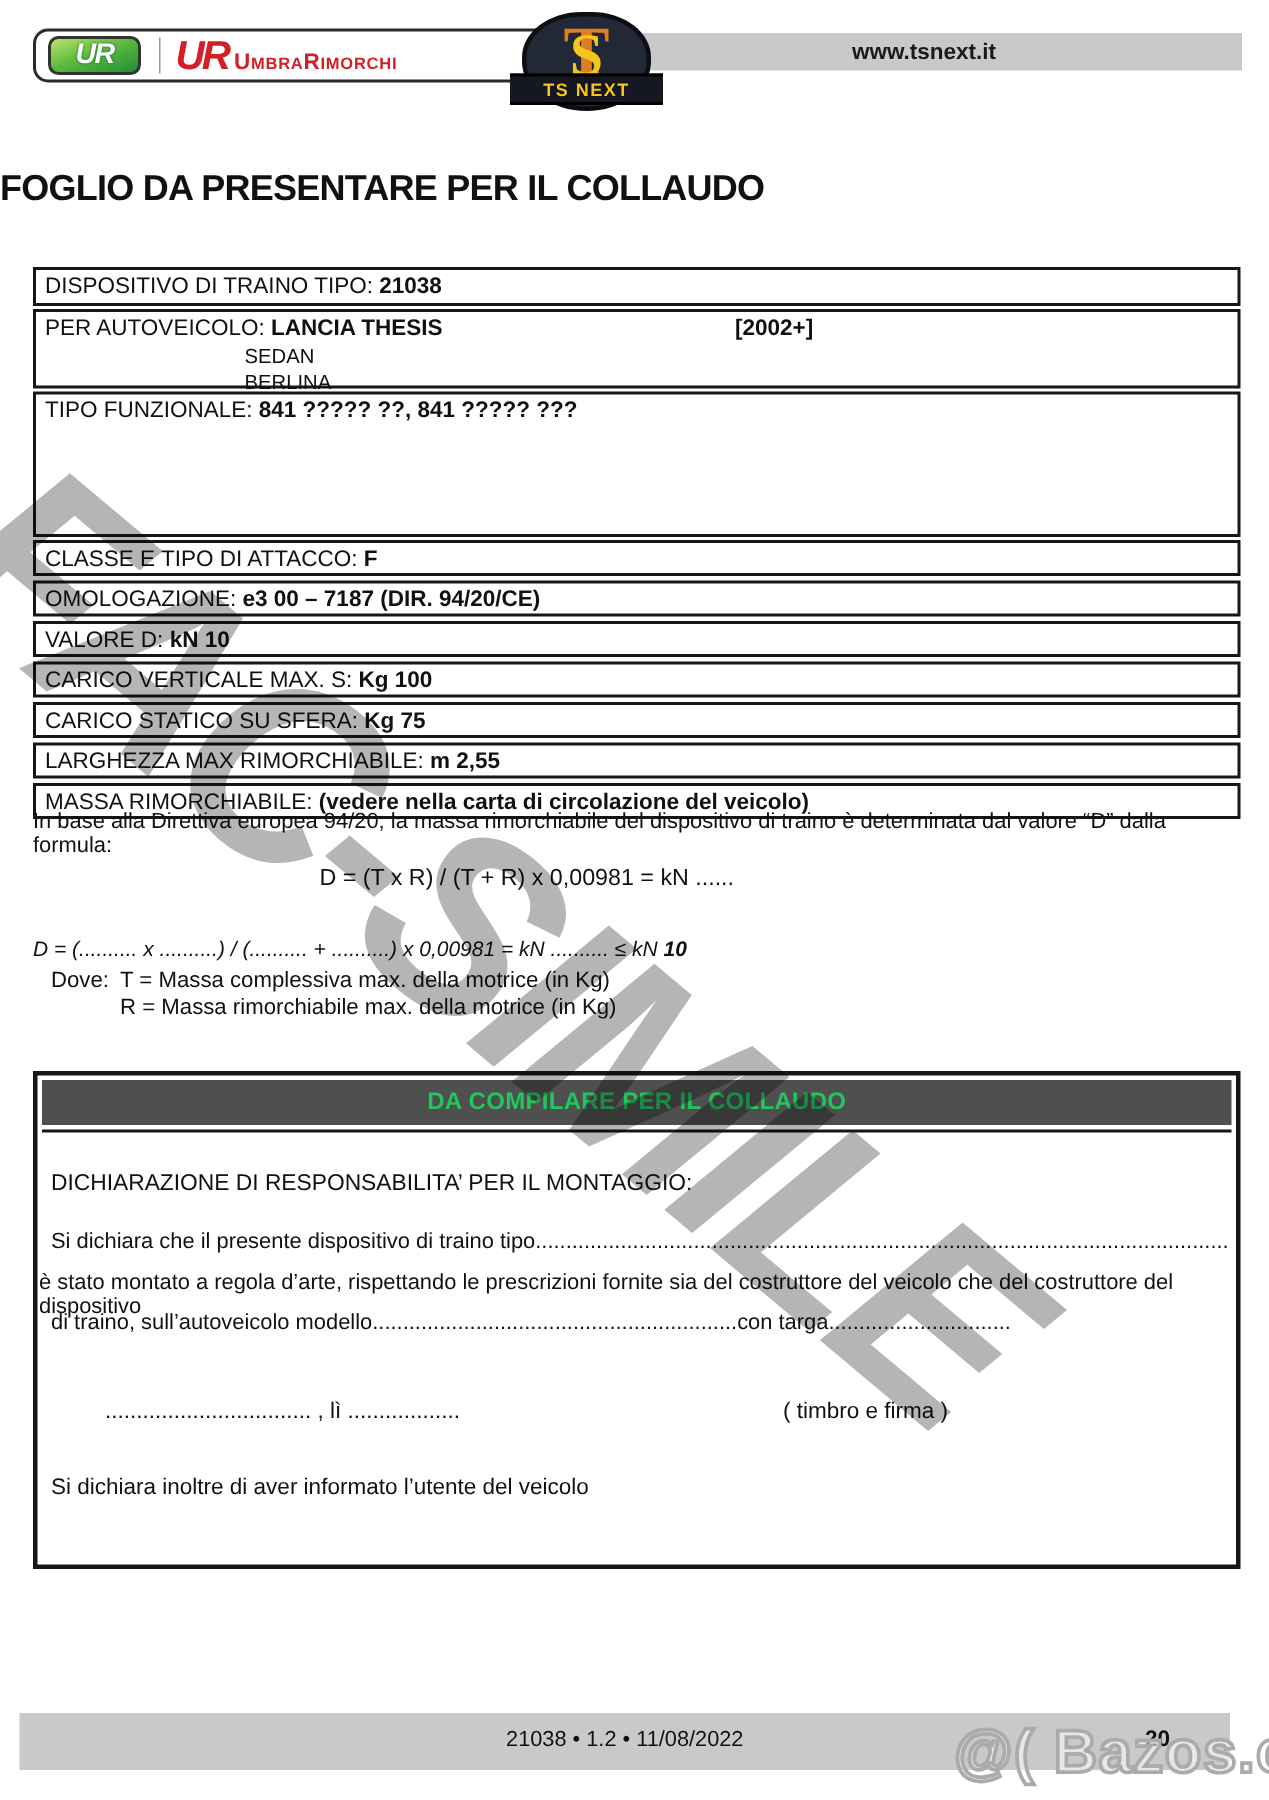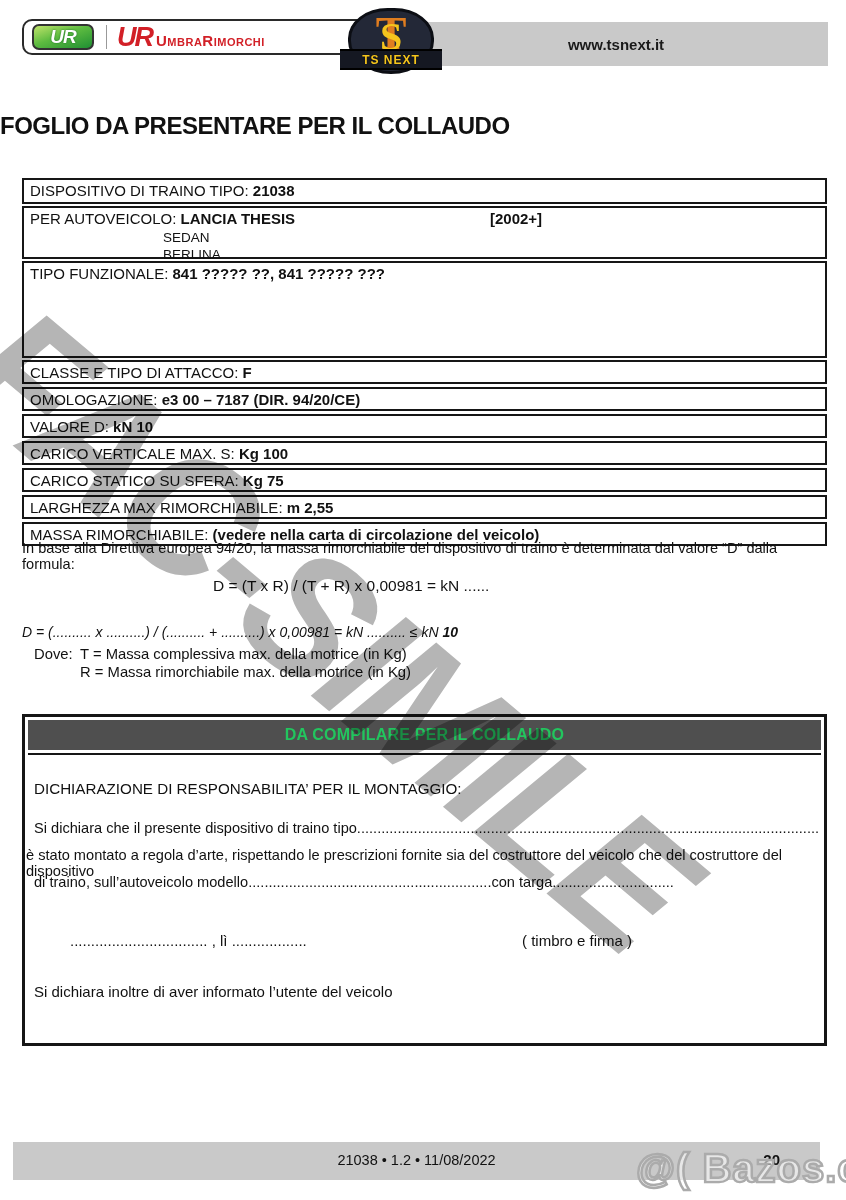--- a/index.html
+++ b/index.html
@@ -12,21 +12,21 @@
     border:2px solid #2a2a2a;border-radius:10px;background:#fff;display:flex;align-items:center;box-sizing:border-box;}
   .ur-green{margin-left:8px;width:62px;height:26px;border:2px solid #333;border-radius:7px;
     background:linear-gradient(160deg,#bfe36a 0%,#5dbb40 45%,#1f8f33 100%);
     display:flex;align-items:center;justify-content:center;box-sizing:border-box;}
   .ur-green span{font-weight:bold;font-style:italic;font-size:19px;color:#fff;
     text-shadow:0 0 2px #166b26;letter-spacing:-1px;}
   .hdr-divider{width:1px;height:24px;background:#999;margin:0 10px 0 12px;}
   .brand{display:flex;align-items:baseline;color:#d22027;}
   .brand .big-ur{font-weight:bold;font-style:italic;font-size:27px;letter-spacing:-2px;}
   .brand .brand-words{font-weight:bold;font-size:15px;font-variant:small-caps;letter-spacing:0.5px;margin-left:4px;}
-  .hdr-graybar{position:absolute;left:404px;top:22px;width:424px;height:44px;background:#c9c9c9;
+  .hdr-graybar{position:absolute;left:404px;top:22px;width:424px;height:25px;background:#c9c9c9;
     display:flex;align-items:center;justify-content:center;font-size:15px;color:#1a1a1a;white-space:nowrap;}
   .hdr-graybar .site{font-weight:bold;}
   
   .badge{position:absolute;left:342px;top:6px;width:98px;height:72px;z-index:5;}
   .badge-shield{position:absolute;left:6px;top:2px;width:86px;height:66px;background:#232837;
     border:3px solid #0c0e14;border-radius:46% 46% 50% 50%;box-sizing:border-box;overflow:hidden;}
   .badge-t{position:absolute;left:0;right:0;top:-4px;text-align:center;font-size:46px;font-weight:bold;
     color:#e07d1f;font-family:"Liberation Serif",serif;}
   .badge-s{position:absolute;left:0;right:0;top:2px;text-align:center;font-size:40px;font-weight:bold;
     color:#f5c51d;font-family:"Liberation Serif",serif;}

